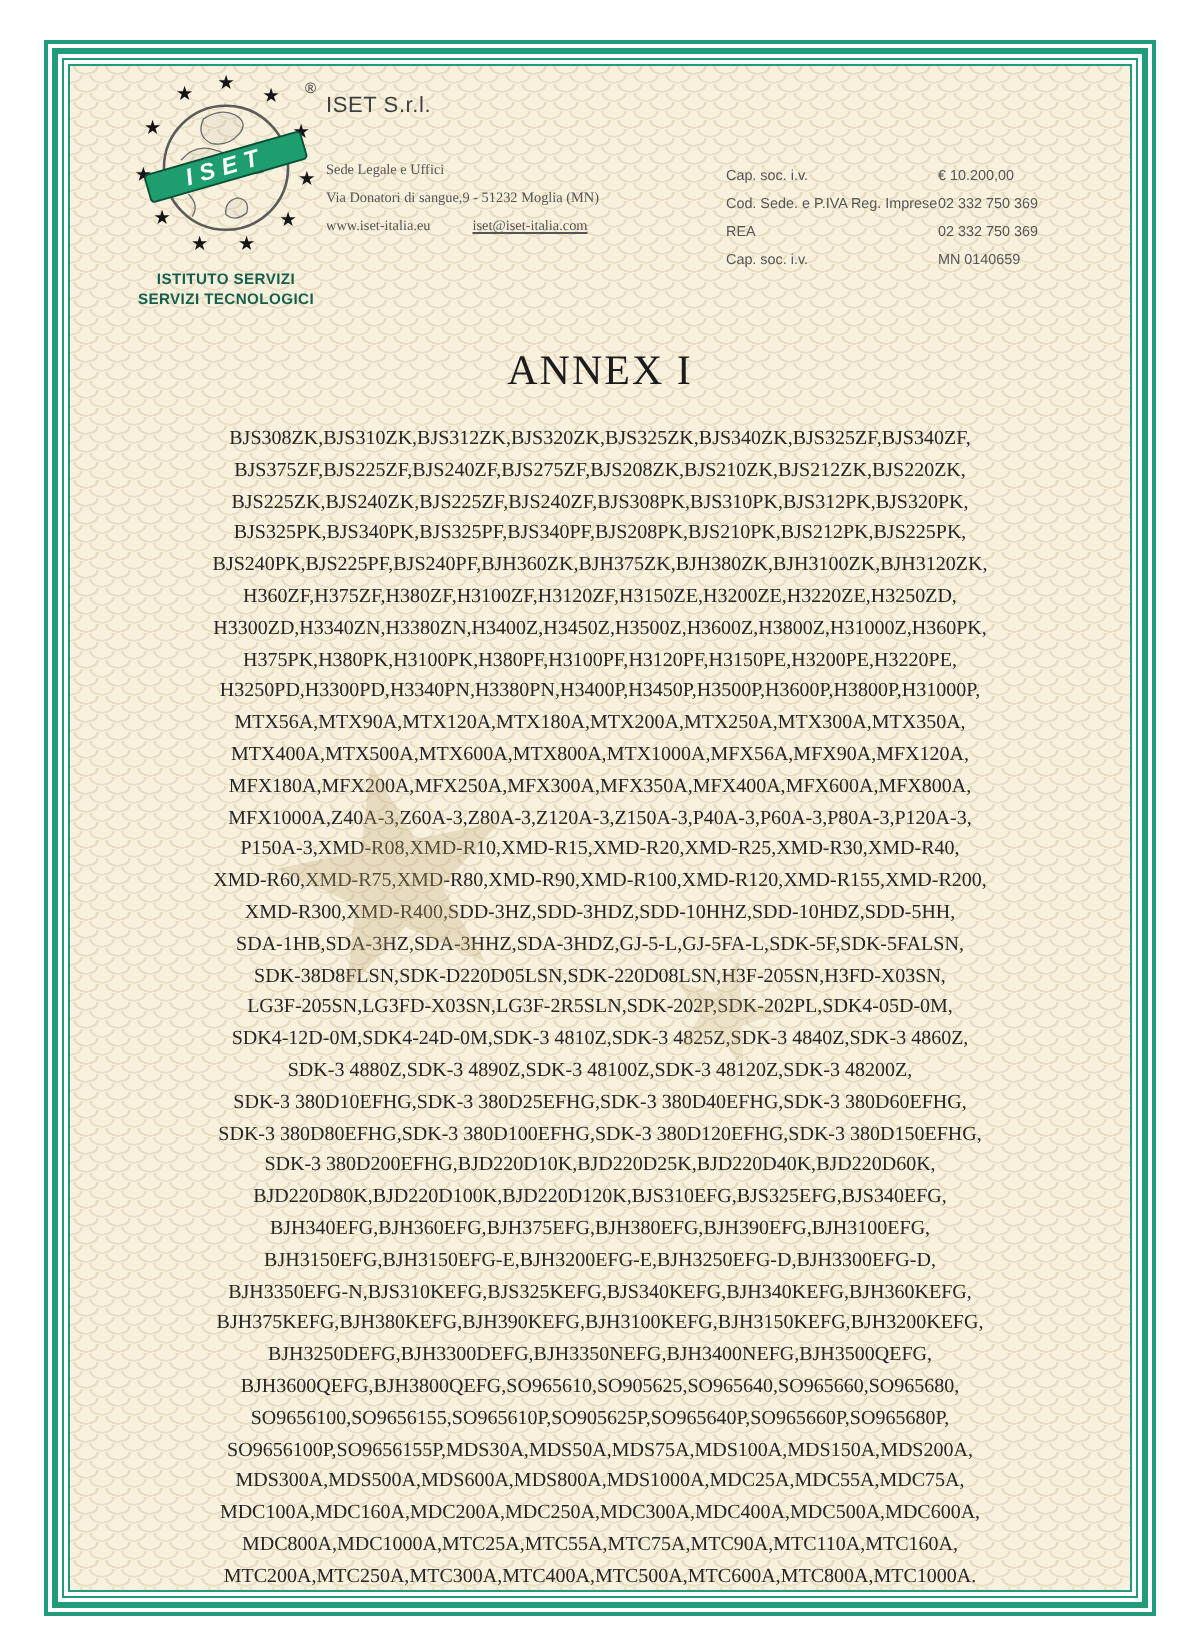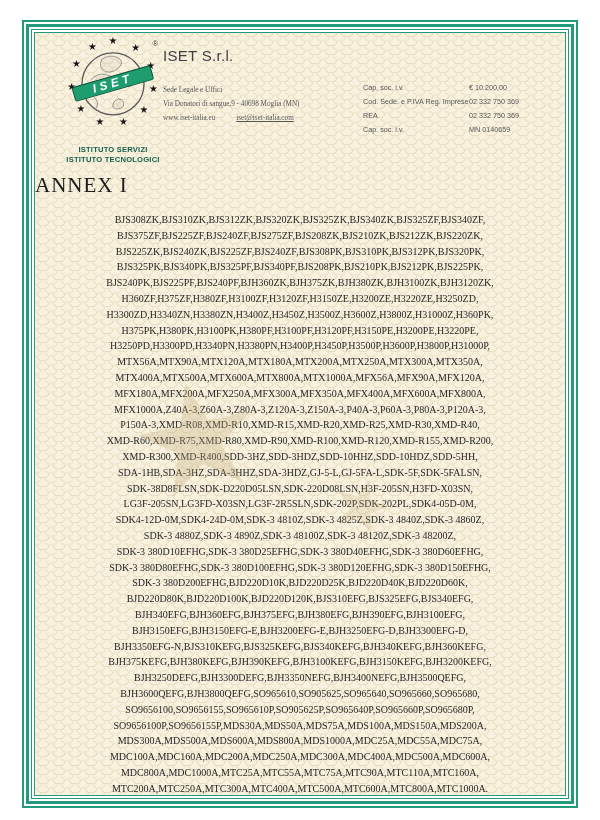--- a/index.html
+++ b/index.html
@@ -26,35 +26,35 @@
     background-size:16px 9px, 16px 9px;
     background-position:0 0, 8px 4.5px;
     overflow:hidden;
   }
   .wm { position:absolute; font-family:"DejaVu Sans", sans-serif; pointer-events:none; }
   .wm1 { left:95px; top:318px; font-size:150px; color:rgba(193,172,124,0.30); transform:rotate(-12deg); }
   .wm2 { left:295px; top:430px; font-size:72px;  color:rgba(193,172,124,0.22); transform:rotate(16deg); }
   
   .logo-block { position:absolute; left:14px; top:2px; width:128px; text-align:center; }
   .logo-caption {
-    margin-top:12px; font-size:7.6px; font-weight:bold; line-height:9.5px;
+    margin-top:1px; font-size:7.6px; font-weight:bold; line-height:9.5px;
     color:#15604b; letter-spacing:.2px;
   }
   .company-block { position:absolute; left:128px; top:14px; width:190px; }
-  .company-name { font-size:15px; color:#3f3f3f; letter-spacing:.3px; }
+  .company-name { font-size:11px; color:#3f3f3f; letter-spacing:.3px; }
   .contact { margin-top:19px; font-size:7.2px; color:#555; line-height:14px;font-family:Liberation Serif, serif; }
   .contact .email { text-decoration:underline; margin-left:9px; color:#555;padding-left:12px; }
   .registry-block {
     position:absolute; left:328px; top:50px; width:216px;
     display:grid; grid-template-columns:106px 1fr; grid-auto-rows:14px;
     font-size:7.2px; color:#555;
   }
   
   .annex-title {
-    margin:140px 0 0; text-align:left;
+    margin:140px 0 0; text-align:center;
     font-family:"Liberation Serif", serif; font-weight:400;
     font-size:21px; letter-spacing:1px; color:#1c1c1c;
   }
   .codes {
     width:388px; margin:14px auto 0;
     font-family:"Liberation Serif", serif;
     font-size:10px; line-height:15.8px; color:#262626;
     text-align:center;
   }
   .codes .code { white-space:nowrap; }
@@ -94,29 +94,29 @@
             <path d="M30 66 q6 6 2 12"></path>
           </g>
           <g transform="rotate(-16 50 52)">
             <rect x="7" y="44" width="86" height="15" rx="2" fill="#1e9e6f" stroke="#0b4f37" stroke-width="1"></rect>
             <text x="50" y="55.5" text-anchor="middle" font-family="Liberation Sans, sans-serif" font-size="12.5" font-style="italic" font-weight="bold" letter-spacing="4" fill="#ffffff">ISET</text>
           </g>
           <text x="92" y="12" font-size="8" fill="#333" font-family="Liberation Sans, sans-serif">®</text>
         </svg>
         <div class="logo-caption">
           <div>ISTITUTO SERVIZI</div>
-          <div>ISTITUTO TECNOLOGICI</div>
+          <div>SERVIZI TECNOLOGICI</div>
         </div>
       </div>
 
       <div class="company-block">
         <div class="company-name">ISET S.r.l.</div>
         <div class="contact">
           <div>Sede Legale e Uffici</div>
-          <div>Via Donatori di sangue,9 - 40698 Moglia (MN)</div>
+          <div>Via Donatori di sangue,9 - 51232 Moglia (MN)</div>
           <div>
             <span>www.iset-italia.eu</span><span class="email">iset@iset-italia.com</span>
           </div>
         </div>
       </div>
 
       <div class="registry-block">
         <span>Cap. soc. i.v.</span>
         <span>€ 10.200,00</span>
         <span>Cod. Sede. e P.IVA Reg. Imprese</span>

